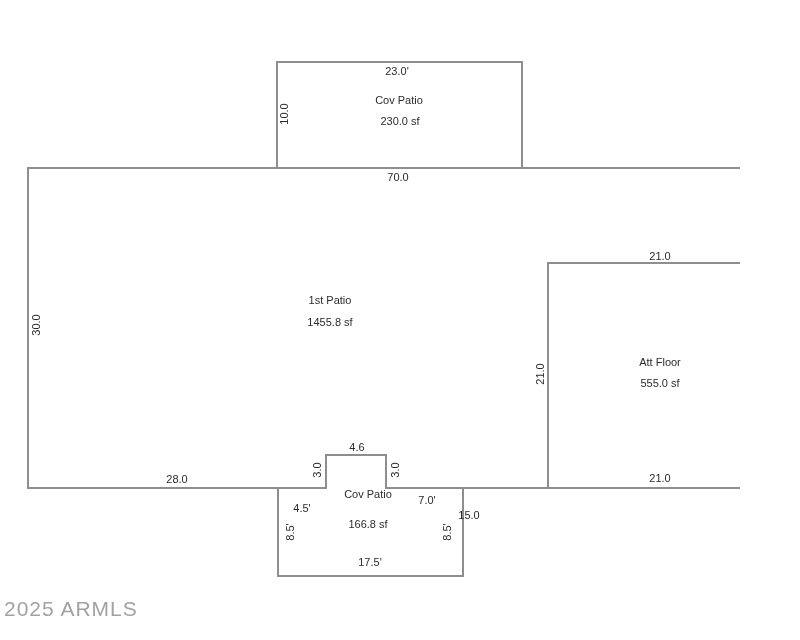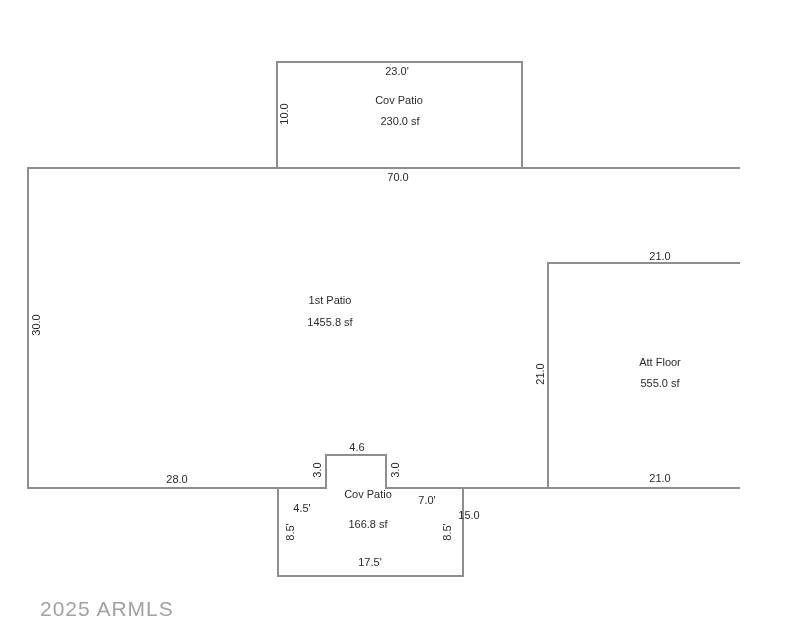--- a/index.html
+++ b/index.html
@@ -62,21 +62,20 @@
     transform: translate(-50%, -50%) rotate(-90deg);
   }
   .watermark {
     position: absolute;
     left: 4px;
     top: 597px;
     font-size: 21px;
     letter-spacing: 1px;
     color: #a2a2a2;
     white-space: nowrap;
-    margin-left: 36px;
   }
 </style>
 </head>
 <body>
 
 <div id="canvas">
 
   <div class="outline first-floor"></div>
   <div class="outline patio-top"></div>
   <div class="outline garage"></div>

